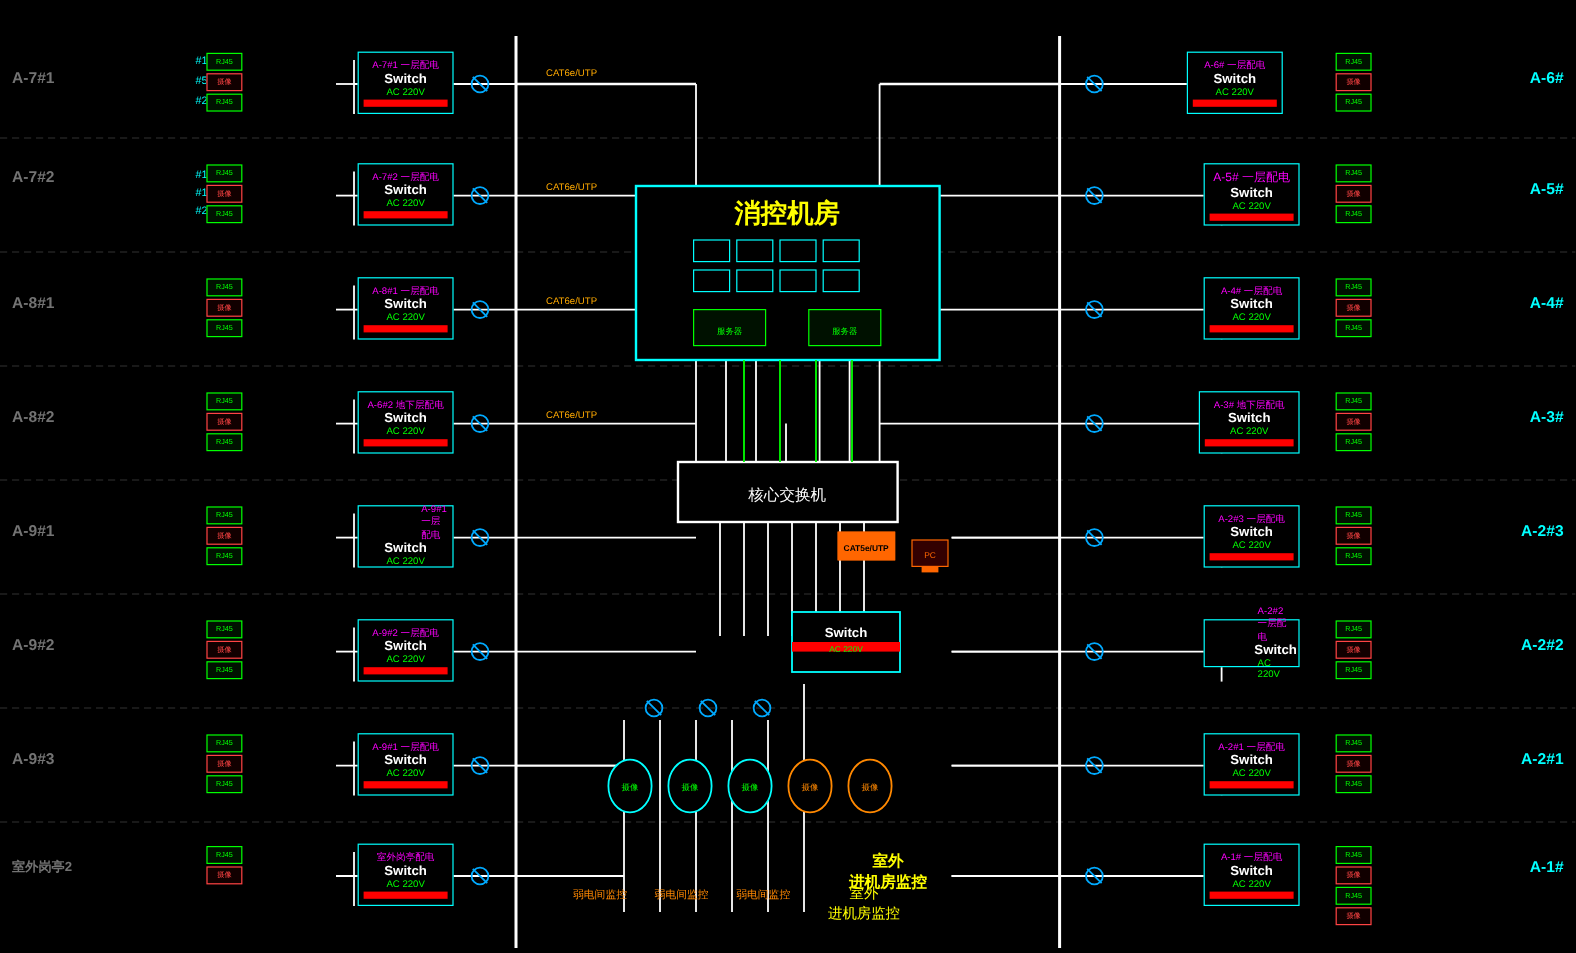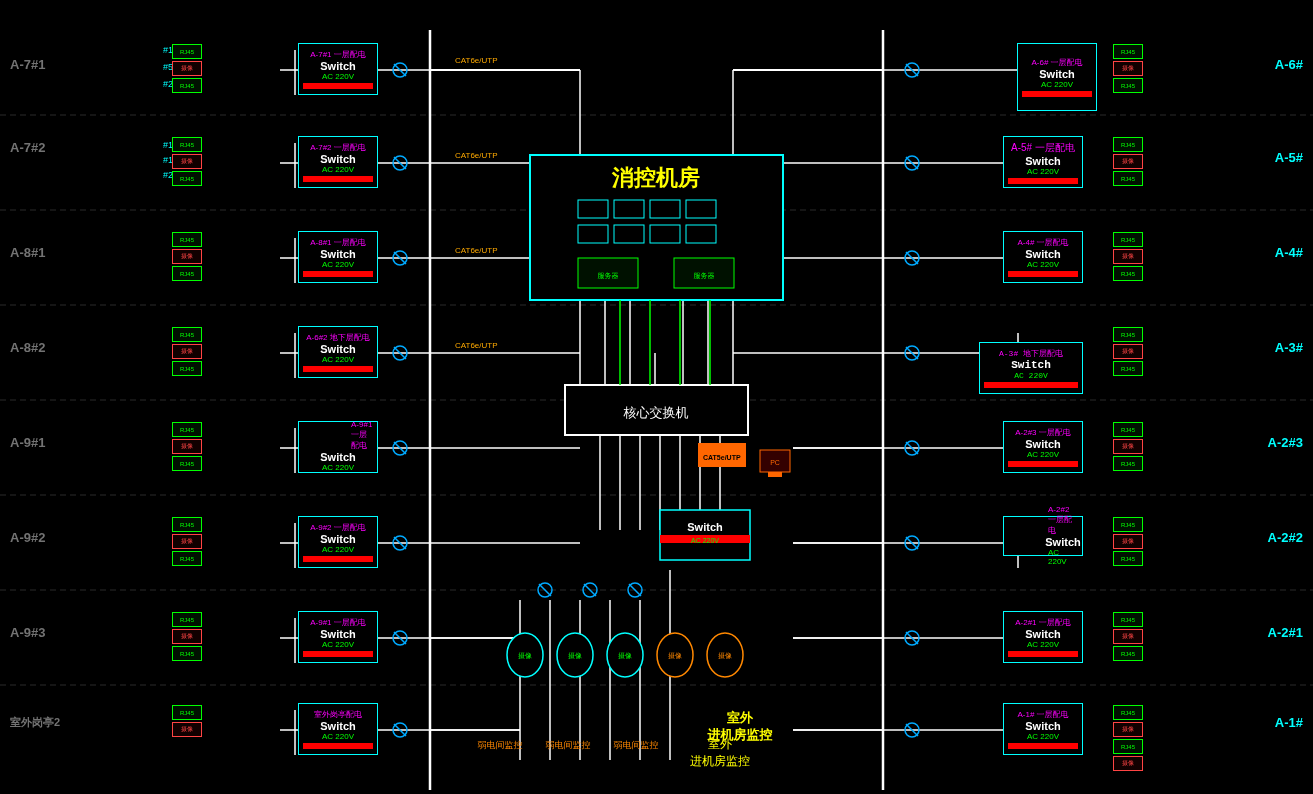--- a/index.html
+++ b/index.html
@@ -387,42 +387,42 @@
     <div class="switch-bar"></div>
   </div>
 
   <div class="switch-box" style="left:298px; top:703px; width:80px; height:52px; border-color:#00ffff;">
     <div style="color:#ff00ff; font-size:8px;">室外岗亭配电</div>
     <div class="switch-label">Switch</div>
     <div class="switch-sublabel">AC 220V</div>
     <div class="switch-bar"></div>
   </div>
 
-  <div class="switch-box" style="right:216px; top:43px; width:80px; height:68px; border-color:#00ffff;">
+  <div class="switch-box" style="right:244px; top:43px; width:80px; height:52px; border-color:#00ffff;">
     <div style="color:#ff00ff; font-size:8px;">A-6# 一层配电</div>
     <div class="switch-label">Switch</div>
     <div class="switch-sublabel">AC 220V</div>
     <div class="switch-bar"></div>
   </div>
 
   <div class="switch-box" style="right:230px; top:136px; width:80px; height:52px; border-color:#00ffff;">
     <div style="color:#ff00ff; font-size:10px;">A-5# 一层配电</div>
     <div class="switch-label">Switch</div>
     <div class="switch-sublabel">AC 220V</div>
     <div class="switch-bar"></div>
   </div>
 
   <div class="switch-box" style="right:230px; top:231px; width:80px; height:52px; border-color:#00ffff;">
     <div style="color:#ff00ff; font-size:8px;">A-4# 一层配电</div>
     <div class="switch-label">Switch</div>
     <div class="switch-sublabel">AC 220V</div>
     <div class="switch-bar"></div>
   </div>
 
-  <div class="switch-box" style="right:230px; top:342px; width:104px; height:52px; border-color:#00ffff;font-family:Liberation Mono, monospace;">
+  <div class="switch-box" style="right:230px; top:326px; width:84px; height:52px; border-color:#00ffff;">
     <div style="color:#ff00ff; font-size:8px;">A-3# 地下层配电</div>
     <div class="switch-label">Switch</div>
     <div class="switch-sublabel">AC 220V</div>
     <div class="switch-bar"></div>
   </div>
 
   <div class="switch-box" style="right:230px; top:421px; width:80px; height:52px; border-color:#00ffff;">
     <div style="color:#ff00ff; font-size:8px;">A-2#3 一层配电</div>
     <div class="switch-label">Switch</div>
     <div class="switch-sublabel">AC 220V</div>

